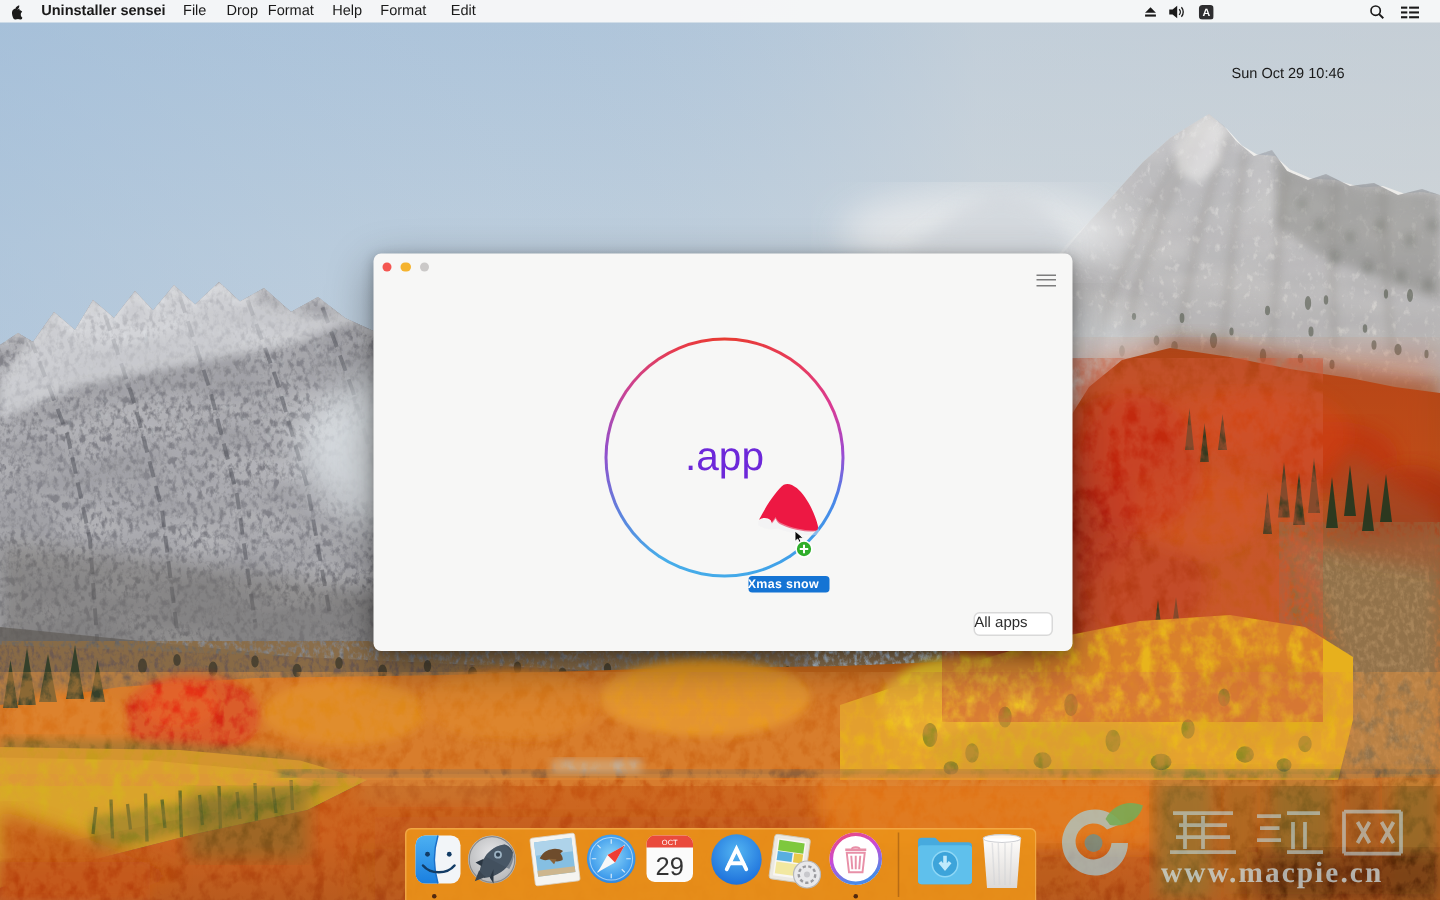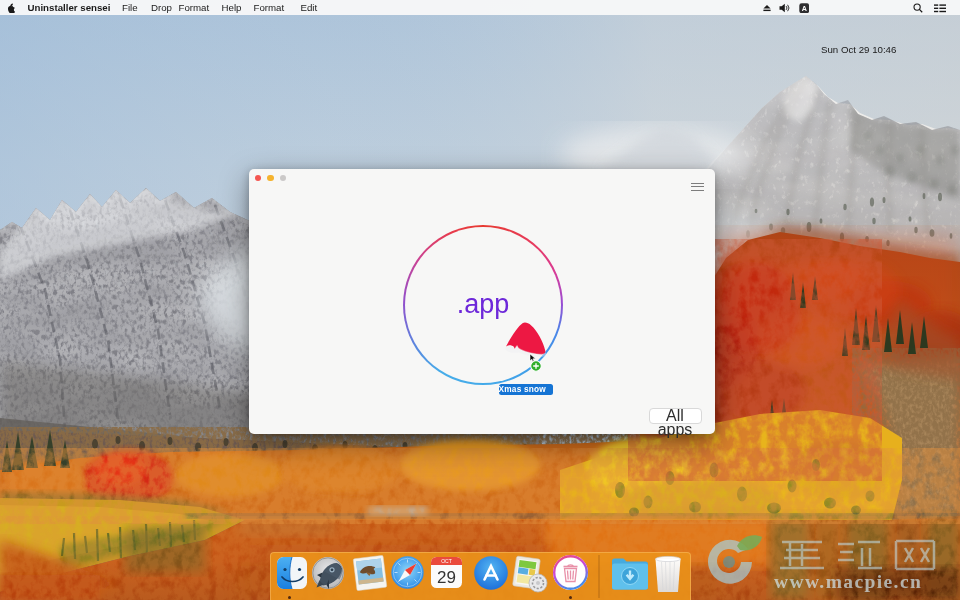--- a/index.html
+++ b/index.html
@@ -22,22 +22,22 @@
 #burger { position:absolute; left:691px; top:183px; width:13px; z-index:21; }
 #burger div { height:1px; background:#7d7d7d; margin-bottom:2.4px; }
 #ring { position:absolute; left:403px; top:225px; width:160px; height:160px; border-radius:50%; z-index:21;
   background:conic-gradient(from 0deg, #e73b31 0deg, #e73b5e 40deg, #d93a95 65deg, #9b4bd2 88deg, #4a86e8 110deg, #3f9ae8 132deg, #43a9e9 175deg, #47ade9 212deg, #5b85de 240deg, #9150cc 272deg, #cc4291 306deg, #e73b4d 336deg, #e73b31 360deg); }
 #ring::after { content:""; position:absolute; left:1.9px; top:1.9px; right:1.9px; bottom:1.9px; border-radius:50%; background:#f7f7f6; }
 #droptxt { position:absolute; left:403px; top:272px; width:160px; text-align:center; z-index:22;
   color:#c5c7c9; font-size:13px; }
 #apptxt { position:absolute; left:403px; top:289px; width:160px; text-align:center; z-index:22;
   color:#6d28d9; font-size:27px; }
 #allapps { position:absolute; left:648.5px; top:407.5px; width:53px; height:16px; z-index:22;
-  background:#fff; border:1px solid #d9d9d9; border-radius:4px; text-align:center;
-  font-size:16px; color:#2d2d2d; line-height:14px; }
+  background:#fff; border:1px solid #d9d9d9; border-radius:4px; 
+  font-size:10px; color:#2d2d2d; line-height:14px; }
 #xlabel { position:absolute; left:498.5px; top:372px; width:54px; height:10.5px; z-index:24;
   background:#1574d4; border-radius:2.5px; color:#fff;
   font-size:8.3px; font-weight:bold; line-height:10.5px; letter-spacing:0.2px;margin-top:12px; }
 
 #dock { position:absolute; left:270px; top:552px; width:421px; height:48px; z-index:25;
   background:rgba(235,146,25,0.9); border:1px solid rgba(255,205,130,0.4); border-bottom:none;
   border-radius:4px 4px 0 0; }
 .dkdot { position:absolute; width:3px; height:3px; border-radius:50%; background:#51280e; z-index:26; }
 </style>
 </head>

